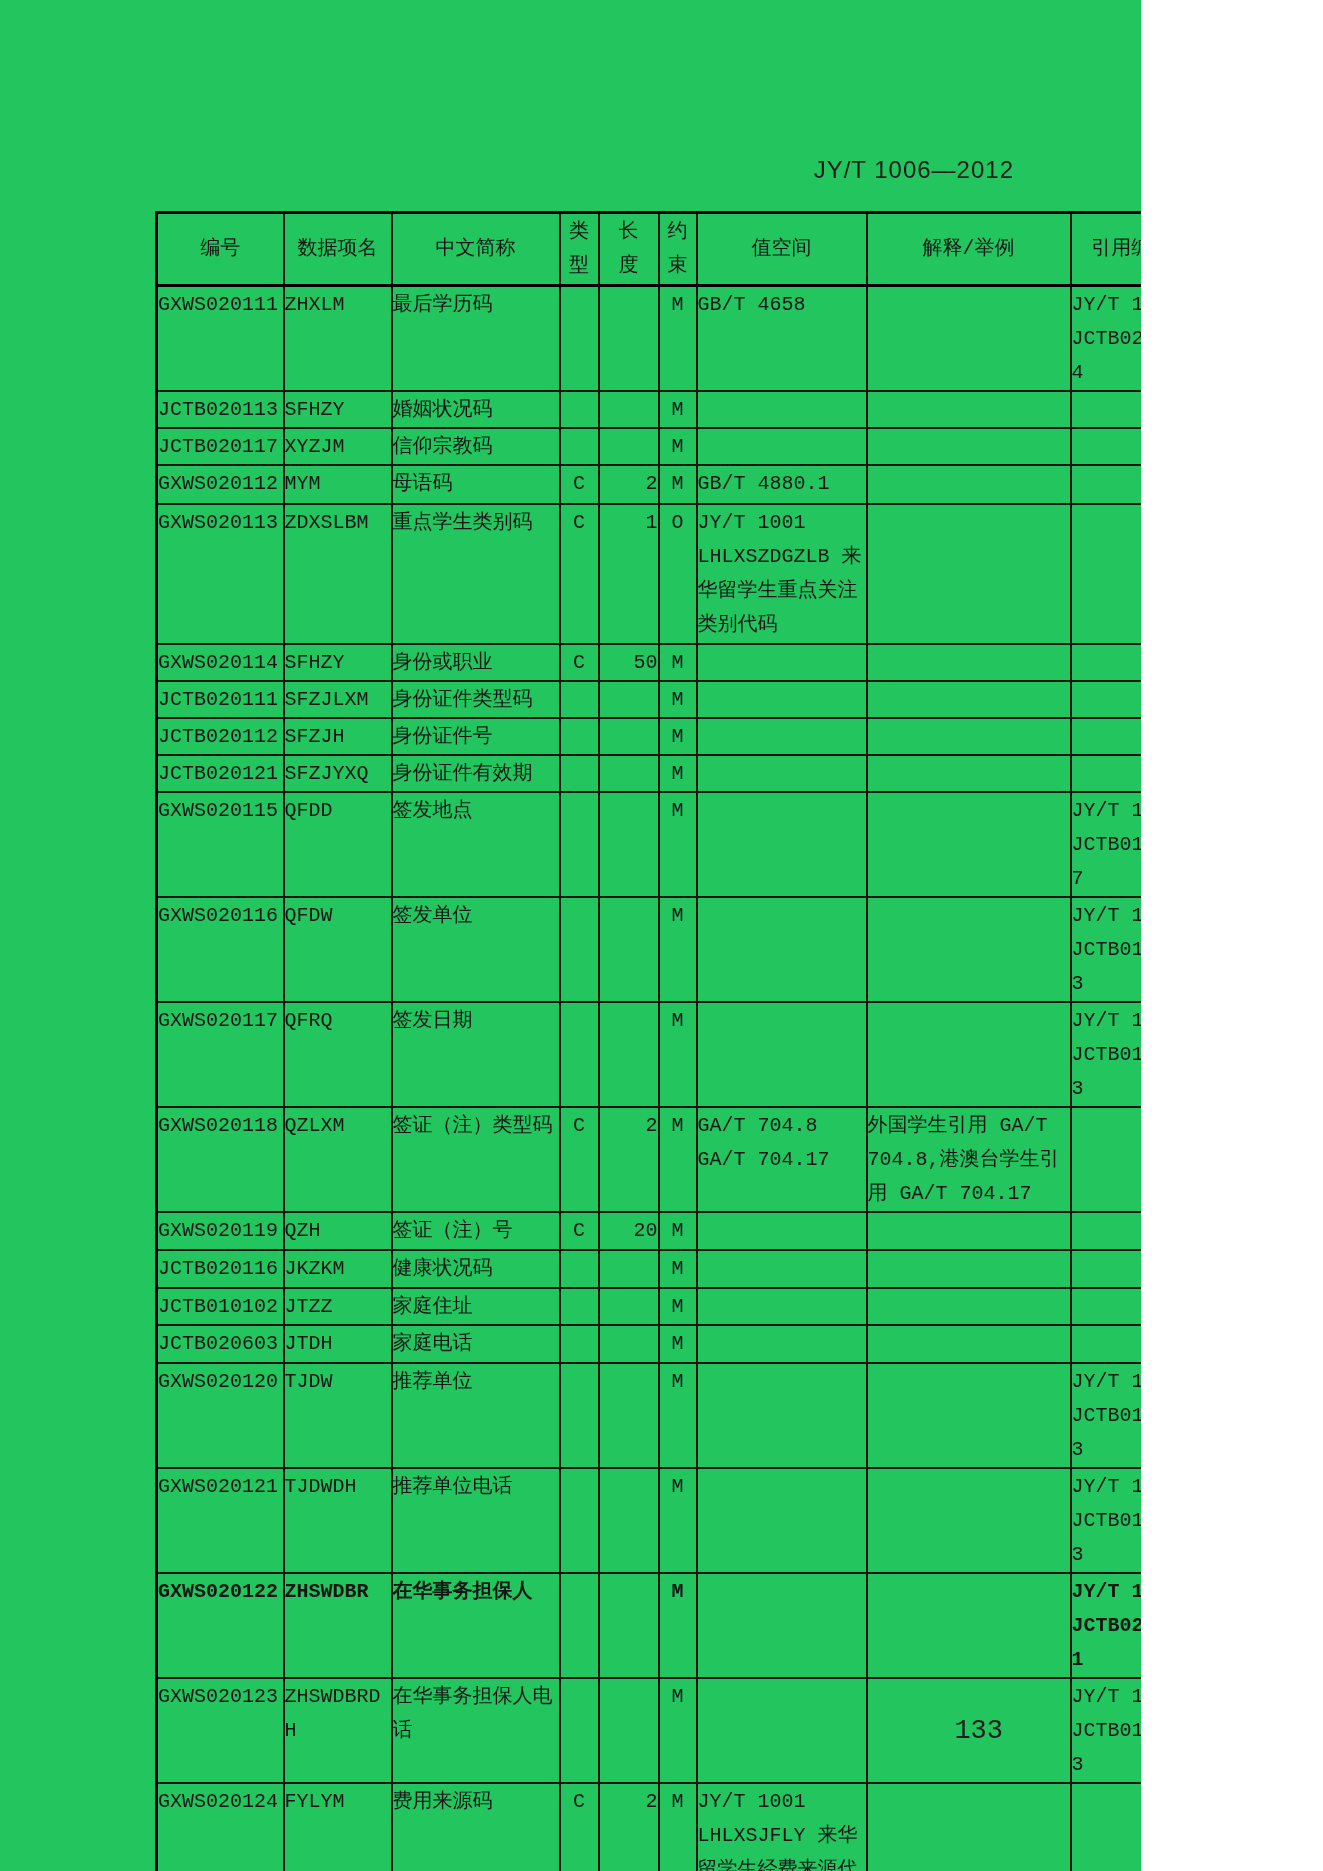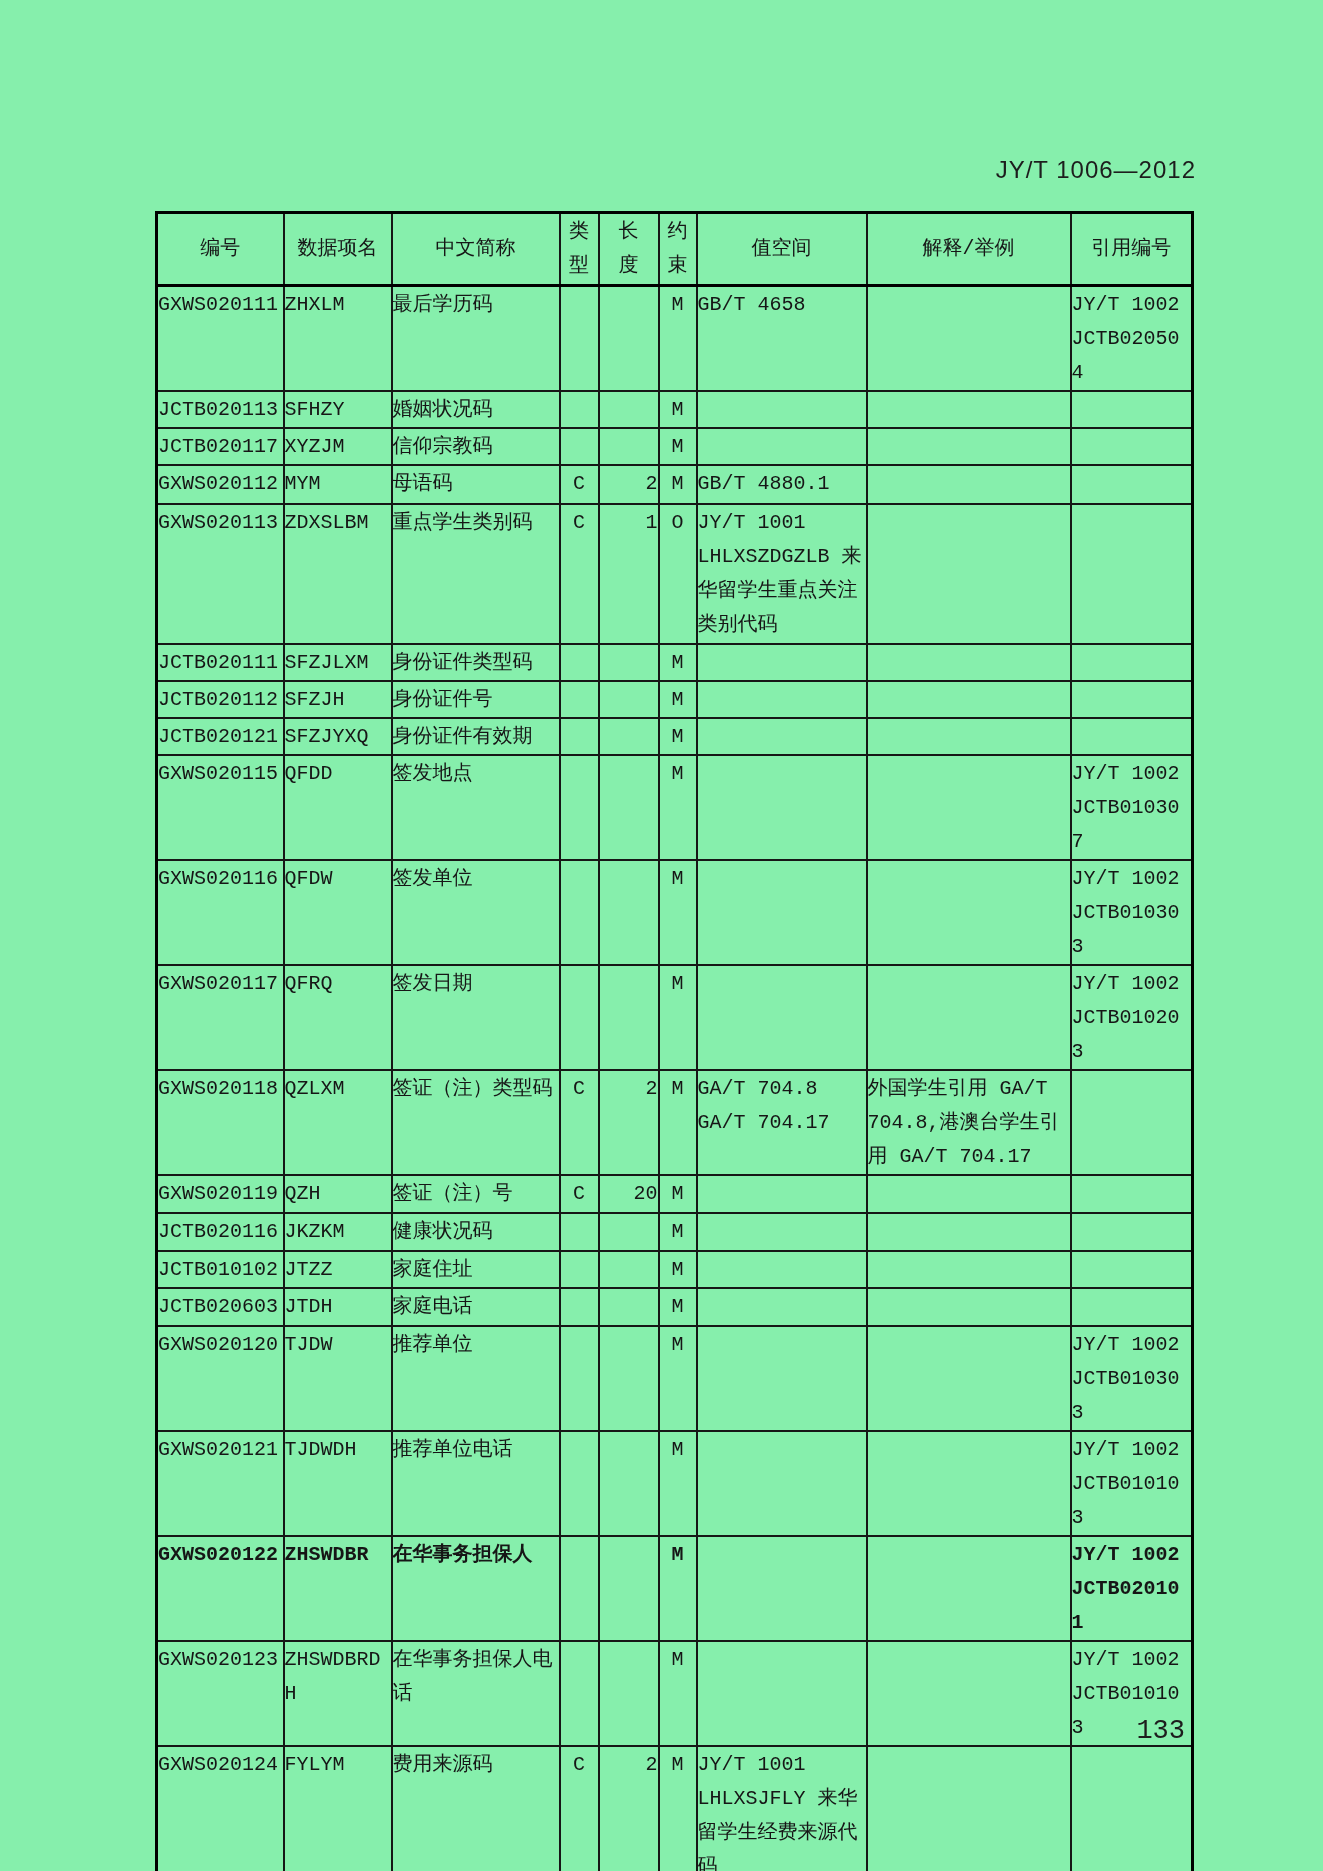--- a/index.html
+++ b/index.html
@@ -1,19 +1,19 @@
 <!DOCTYPE html>
 <html><head>
 <meta charset="utf-8">
 <style>
   html,body{margin:0;padding:0;background:#ffffff;}
   .page{
     position:relative;
-    width:1323px;height:1871px;
-    background:#86efac;
+    width:1141px;height:1871px;
+    background:#22c55e;
     font-family:"Liberation Mono","DejaVu Sans Mono",monospace;
     color:#161616;
     overflow:hidden;
   }
   .doc-code{
     position:absolute;
     top:156px;right:127px;
     font-family:"Liberation Sans",sans-serif;
     font-size:24px;
     letter-spacing:1px;
@@ -149,20 +149,31 @@
           <td class="c-item">ZDXSLBM</td>
           <td class="c-cn">重点学生类别码</td>
           <td class="c-type">C</td>
           <td class="c-len">1</td>
           <td class="c-cons">O</td>
           <td class="c-vs">JY/T 1001
 LHLXSZDGZLB 来华留学生重点关注类别代码</td>
           <td class="c-exp"></td>
           <td class="c-ref"></td>
         </tr>
+        <tr style="height: 36px;">
+          <td class="c-id">GXWS020114</td>
+          <td class="c-item">SFHZY</td>
+          <td class="c-cn">身份或职业</td>
+          <td class="c-type">C</td>
+          <td class="c-len">50</td>
+          <td class="c-cons">M</td>
+          <td class="c-vs"></td>
+          <td class="c-exp"></td>
+          <td class="c-ref"></td>
+        </tr>
         <tr style="height: 37px;">
           <td class="c-id">JCTB020111</td>
           <td class="c-item">SFZJLXM</td>
           <td class="c-cn">身份证件类型码</td>
           <td class="c-type"></td>
           <td class="c-len"></td>
           <td class="c-cons">M</td>
           <td class="c-vs"></td>
           <td class="c-exp"></td>
           <td class="c-ref"></td>

